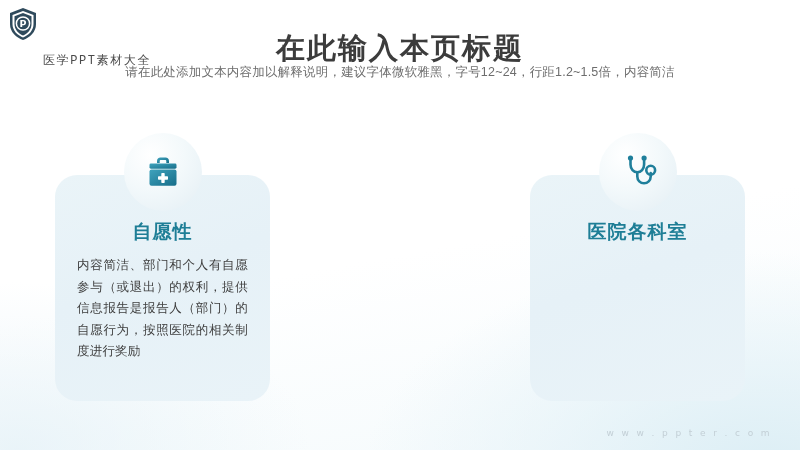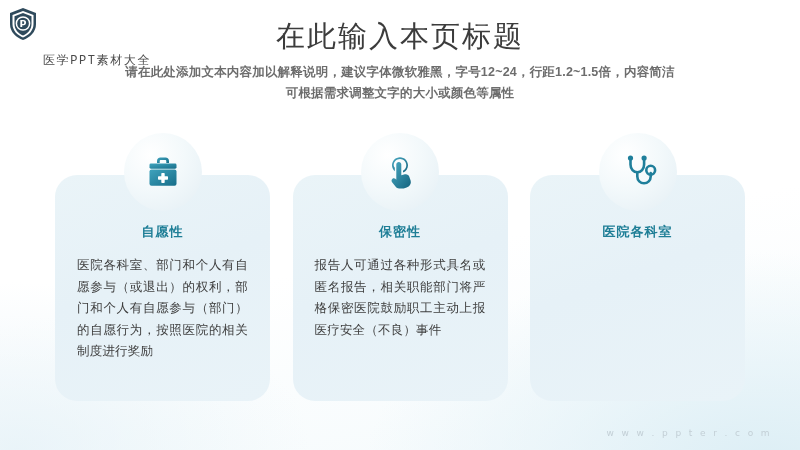--- a/index.html
+++ b/index.html
@@ -81,40 +81,39 @@
     line-height: 12px;
     margin-top: 9px;
     white-space: nowrap;
     font-family: Liberation Mono, monospace;
   }
 
   
   #page-title {
     position: absolute;
     left: 0;
-    top: 18px;
+    top: 30px;
     width: 800px;
     text-align: center;
     font-size: 29px;
-    font-weight: normal;
+    font-weight: bold;
     color: #3c3c3c;
     letter-spacing: 2px;
     line-height: 36px;
   }
   #subtitle {
     position: absolute;
     left: 0;
     top: 62px;
     width: 800px;
     text-align: center;
     color: #6d6d6d;
     font-size: 12.5px;
     line-height: 21px;
     letter-spacing: 0.2px;
-    font-weight: bold;
   }
   #subtitle div { white-space: nowrap; }
 
   
   #cards {
     position: absolute;
     left: 55px;
     top: 175px;
     width: 690px;
     height: 226px;
@@ -125,21 +124,21 @@
     position: relative;
     width: 215px;
     height: 226px;
     border-radius: 22px;
     background: linear-gradient(160deg, #eaf4f8 0%, #e6f1f7 45%, #e9f3f8 100%);
     box-sizing: border-box;
     padding: 45px 18px 10px 18px;
   }
   .card-title {
     text-align: center;
-    font-size: 13px;
+    font-size: 19px;
     font-weight: bold;
     color: #1e7e96;
     letter-spacing: 1px;
     line-height: 24px;
   }
   .card-body {
     margin-top: 11px;
     font-size: 12.5px;
     line-height: 21.5px;
     color: #3e3e3e;
@@ -197,21 +196,20 @@
         <span class="badge">最设室</span>
       </div>
       <div class="logo-sub">医学PPT素材大全</div>
     </div>
   </div>
 
   <div id="page-title">在此输入本页标题</div>
 
   <div id="subtitle">
     <div>请在此处添加文本内容加以解释说明，建议字体微软雅黑，字号12~24，行距1.2~1.5倍，内容简洁</div>
-    <div>可根据需求调整文字的大小或颜色等属性</div>
   </div>
 
   <div id="cards">
 
     <div class="card">
       <div class="icon-badge">
         <svg width="40" height="40" viewBox="0 0 40 40">
           <defs>
             <linearGradient id="g1" x1="0" y1="0" x2="1" y2="1">
               <stop offset="0%" stop-color="#3fa3bd"></stop>
@@ -219,39 +217,23 @@
             </linearGradient>
           </defs>
           <path d="M14 9 C14 6.8 15.4 5.5 17.4 5.5 L22.6 5.5 C24.6 5.5 26 6.8 26 9 L26 11 L23.3 11 L23.3 9.3 C23.3 8.5 22.9 8.1 22.1 8.1 L17.9 8.1 C17.1 8.1 16.7 8.5 16.7 9.3 L16.7 11 L14 11 Z" fill="url(#g1)"></path>
           <rect x="6.5" y="11.5" width="27" height="5.2" rx="1.4" fill="url(#g1)"></rect>
           <rect x="6.5" y="17.4" width="27" height="16.4" rx="2" fill="url(#g1)"></rect>
           <rect x="18.3" y="21" width="3.4" height="10" rx="0.7" fill="#ffffff"></rect>
           <rect x="15" y="24.3" width="10" height="3.4" rx="0.7" fill="#ffffff"></rect>
         </svg>
       </div>
       <div class="card-title">自愿性</div>
-      <div class="card-body">医院各科室、部门和个人有自愿参与（或退出）的权利，部门和个人有自愿参与（部门）的自愿行为，按照医院的相关制度进行奖励</div>
-    </div>
-
-    <div class="card">
-      <div class="icon-badge">
-        <svg width="40" height="40" viewBox="0 0 40 40">
-          <defs>
-            <linearGradient id="g2" x1="0" y1="0" x2="1" y2="1">
-              <stop offset="0%" stop-color="#49a9c2"></stop>
-              <stop offset="100%" stop-color="#15647f"></stop>
-            </linearGradient>
-          </defs>
-          <path d="M20 5.2 C15.6 5.2 12 8.8 12 13.2 C12 15.6 13.1 17.8 14.8 19.2 L14.8 15.7 C14.1 14.9 13.7 14.1 13.7 13.2 C13.7 9.7 16.5 6.9 20 6.9 C23.5 6.9 26.3 9.7 26.3 13.2 C26.3 15.6 25 17.6 23 18.7 L23 20.6 C26.1 19.3 28 16.5 28 13.2 C28 8.8 24.4 5.2 20 5.2 Z" fill="url(#g2)"></path>
-          <path d="M16.3 12.5 C16.3 11.1 17.4 10 18.8 10 C20.2 10 21.3 11.1 21.3 12.5 L21.3 23.3 L24.9 22.3 C26.8 21.8 28.6 22.8 29.2 24.5 L30.6 28.6 C31.3 30.8 30.5 33.2 28.6 34.4 L26.6 35.6 C25.7 36.1 24.7 36.4 23.7 36.4 L19 36.4 C17.7 36.4 16.5 35.8 15.7 34.8 L12.1 30.2 C11.2 29.1 11.4 27.5 12.5 26.7 C13.4 26 14.6 26.1 15.4 26.8 L16.3 27.7 Z" fill="url(#g2)"></path>
-        </svg>
-      </div>
-      <div class="card-title">保密性</div>
-      <div class="card-body">报告人可通过各种形式具名或匿名报告，相关职能部门将严格保密医院鼓励职工主动上报医疗安全（不良）事件</div>
-    </div>
+      <div class="card-body">内容简洁、部门和个人有自愿参与（或退出）的权利，提供信息报告是报告人（部门）的自愿行为，按照医院的相关制度进行奖励</div>
+    </div>
+
 
     <div class="card">
       <div class="icon-badge">
         <svg width="40" height="40" viewBox="0 0 40 40">
           <g fill="none" stroke="#1f7f9b" stroke-width="2.6" stroke-linecap="round">
             <path d="M12.5 6.5 L12.5 12.5 C12.5 17.2 15.6 20.3 19.3 20.3 C23 20.3 26.1 17.2 26.1 12.5 L26.1 6.5"></path>
             <path d="M19.3 20.3 L19.3 24.6 C19.3 28.4 22.3 31.3 26 31.3 C29.7 31.3 32.7 28.4 32.7 24.6 L32.7 21"></path>
           </g>
           <circle cx="12.5" cy="6" r="2.6" fill="#1f7f9b"></circle>
           <circle cx="26.1" cy="6" r="2.6" fill="#1f7f9b"></circle>

